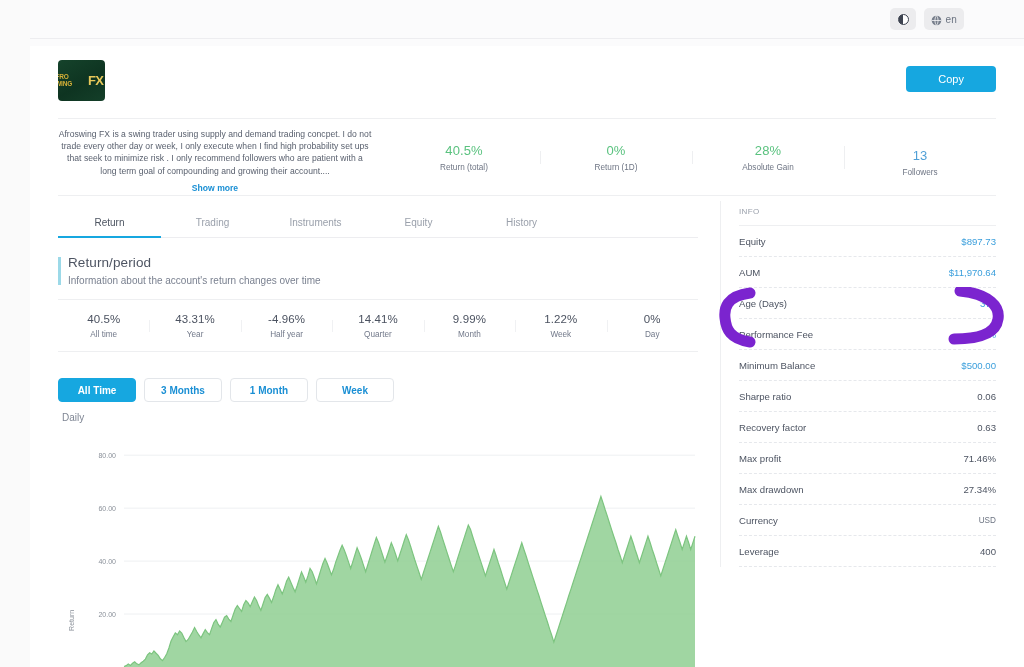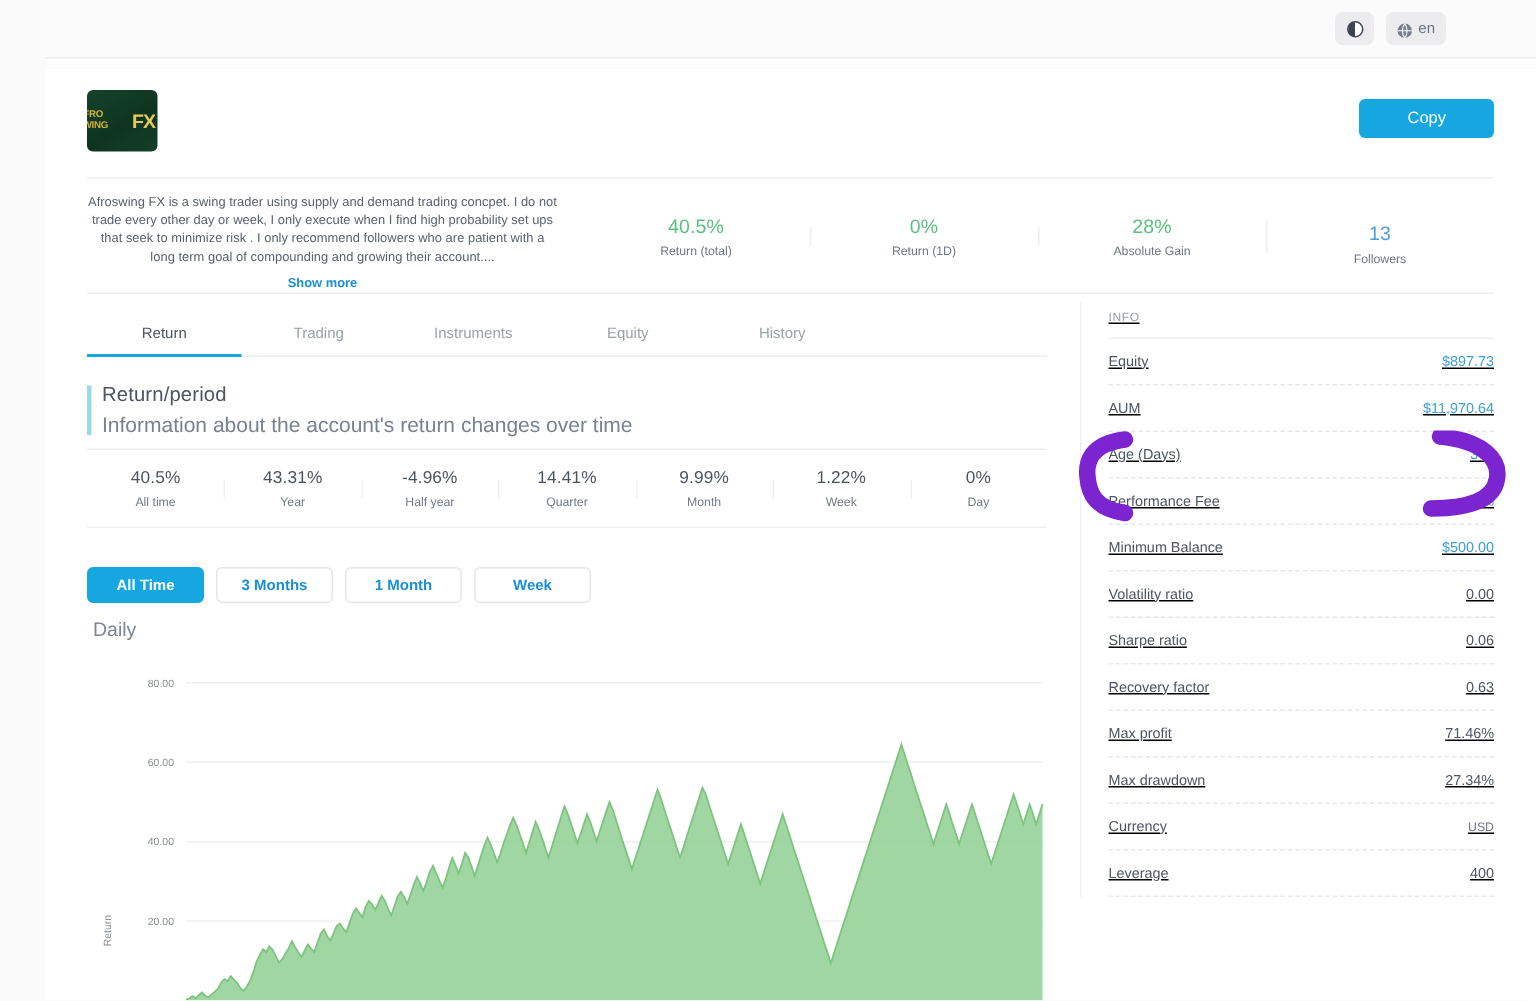--- a/index.html
+++ b/index.html
@@ -107,21 +107,21 @@
   .tab.active::after {
     content: ""; position: absolute; left: 0; right: 0; bottom: -1px; height: 2px; background: #16a7e0;
   }
 
   
   .sec-title { position: absolute; left: 28px; top: 209px; padding-left: 10px; }
   .sec-title::before {
     content: ""; position: absolute; left: 0; top: 2px; bottom: 1px; width: 3px; background: #9cd9e8;
   }
   .sec-title h2 { font-size: 13.5px; color: #4d5462; font-weight: 400; letter-spacing: .1px; }
-  .sec-title p { font-size: 14px; color: #7a8190; margin-top: 5px; }
+  .sec-title p { font-size: 10px; color: #7a8190; margin-top: 5px; }
 
   
   .periods {
     position: absolute; left: 28px; top: 253px; width: 640px; height: 53px;
     border-top: 1px solid #eeeff1; border-bottom: 1px solid #eeeff1;
     display: flex; align-items: center;
   }
   .period { flex: 1; text-align: center; position: relative; }
   .period + .period::before {
     content: ""; position: absolute; left: 0; top: 7px; bottom: 7px; width: 1px; background: #f0f1f3;
@@ -134,29 +134,29 @@
   .range {
     height: 24px; min-width: 78px; border-radius: 4px; border: 1px solid #e3e6ea;
     background: #fff; color: #1a8fd4; font-size: 10px; font-weight: 700;
     display: flex; align-items: center; justify-content: center; cursor: pointer;
     font-family: "Liberation Sans", sans-serif;
   }
   .range.active { background: #16a7e0; border-color: #16a7e0; color: #fff; }
 
   
   .chart-wrap { position: absolute; left: 28px; top: 366px; width: 645px; height: 255px; }
-  .chart-title { font-size: 13px; color: #7e8593; margin-left: 4px; }
+  .chart-title { font-size: 10px; color: #7e8593; margin-left: 4px; }
   .chart-svg { position: absolute; left: 0; top: 16px; width: 645px; height: 239px; }
   .axis-label { font-size: 7px; fill: #8a9099; font-family: "Liberation Sans", sans-serif; }
   .axis-title { font-size: 7px; fill: #8a9099; font-family: "Liberation Sans", sans-serif; }
 
   
   .info {
     position: absolute; left: 690px; top: 155px; width: 276px;
-    border-left: 1px solid #eeeff1; padding-left: 18px; text-decoration: underline;
+    border-left: 1px solid #eeeff1; padding-left: 18px;
   }
   .info-head { font-size: 8px; color: #9aa0ab; letter-spacing: .4px; padding: 6px 0 9px 0; border-bottom: 1px solid #eeeff1; }
   .info-row {
     height: 31px; display: flex; align-items: center; justify-content: space-between;
     border-bottom: 1px dashed #e6e8ec;
   }
   .info-k { font-size: 9.6px; color: #4d5462; }
   .info-v { font-size: 9.6px; color: #4d5462; }
   .info-v.link { color: #3b9fdc; }
   .info-v.small { font-size: 8.2px; color: #6d7482; }
@@ -314,24 +314,20 @@
           </div>
           <div class="info-row">
             <span class="info-k">Performance Fee</span>
             <span class="info-v link">50%</span>
           </div>
           <div class="info-row">
             <span class="info-k">Minimum Balance</span>
             <span class="info-v link">$500.00</span>
           </div>
           <div class="info-row">
-            <span class="info-k">Volatility ratio</span>
-            <span class="info-v">0.00</span>
-          </div>
-          <div class="info-row">
             <span class="info-k">Sharpe ratio</span>
             <span class="info-v">0.06</span>
           </div>
           <div class="info-row">
             <span class="info-k">Recovery factor</span>
             <span class="info-v">0.63</span>
           </div>
           <div class="info-row">
             <span class="info-k">Max profit</span>
             <span class="info-v">71.46%</span>

